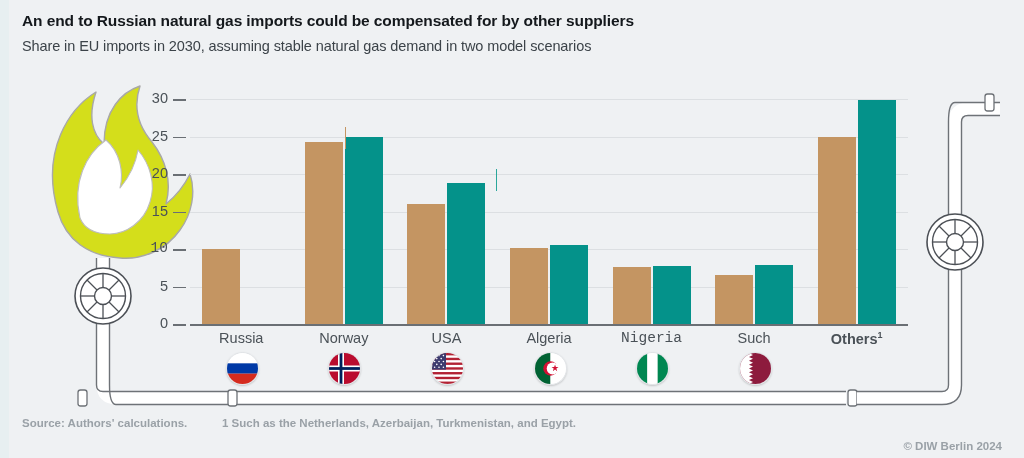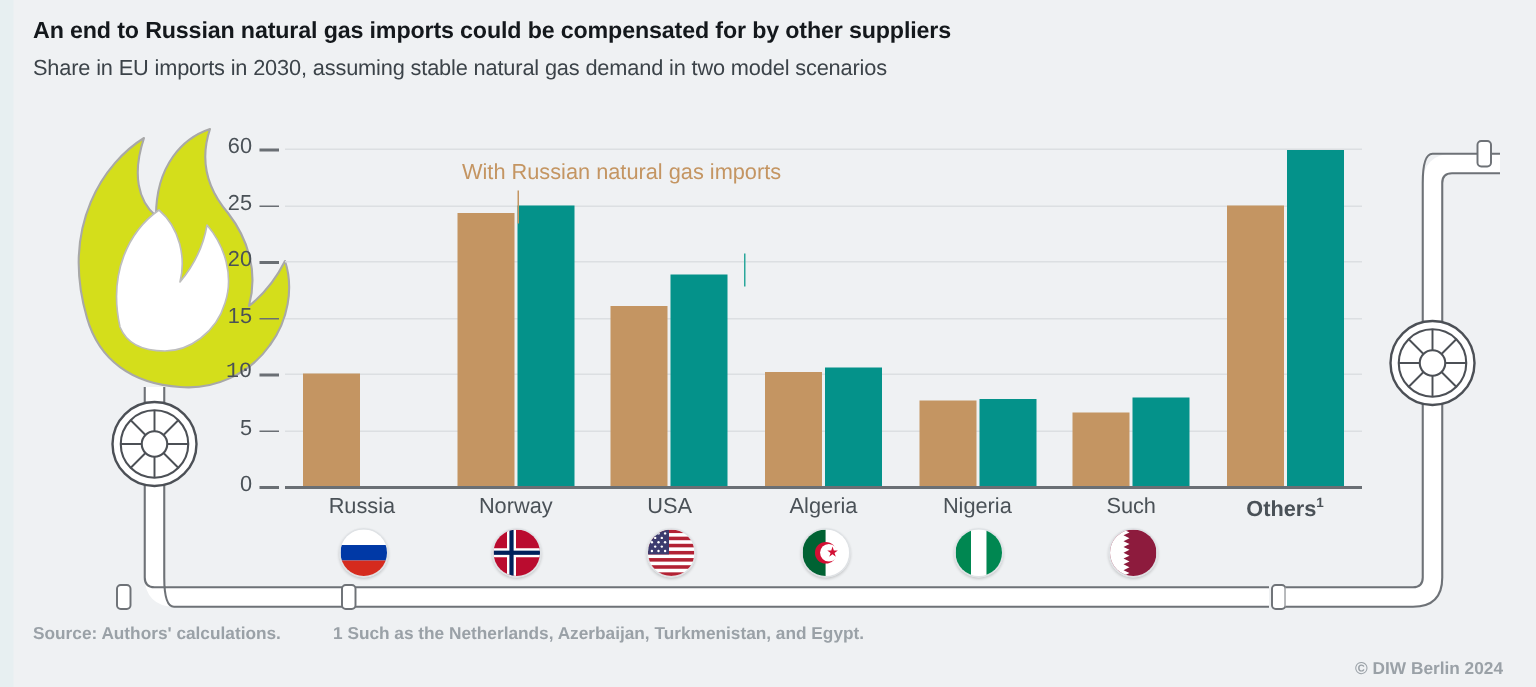--- a/index.html
+++ b/index.html
@@ -138,21 +138,21 @@
       <div class="ytick" style="top: 112.5px;"></div>
       <div class="ylab-wrap" style="top: 112.5px;">15</div>
       <div class="gridline" style="top: 75px;"></div>
       <div class="ytick" style="top: 75px;"></div>
       <div class="ylab-wrap" style="top: 75px;">20</div>
       <div class="gridline" style="top: 37.5px;"></div>
       <div class="ytick" style="top: 37.5px;"></div>
       <div class="ylab-wrap" style="top: 37.5px;">25</div>
       <div class="gridline" style="top: 0px;"></div>
       <div class="ytick" style="top: 0px;"></div>
-      <div class="ylab-wrap" style="top: 0px;">60</div>
+      <div class="ylab-wrap" style="top: 0px;">30</div>
     </div>
   <div id="bars-layer">
       <div class="bar tan" style="left: 12.2857px; width: 38px; height: 75px;"></div>
       <div class="bar tan" style="left: 114.857px; width: 38px; height: 182.25px;"></div>
       <div class="bar teal" style="left: 154.857px; width: 38px; height: 187.5px;"></div>
       <div class="bar tan" style="left: 217.429px; width: 38px; height: 120px;"></div>
       <div class="bar teal" style="left: 257.429px; width: 38px; height: 141px;"></div>
       <div class="bar tan" style="left: 320px; width: 38px; height: 76.5px;"></div>
       <div class="bar teal" style="left: 360px; width: 38px; height: 78.75px;"></div>
       <div class="bar tan" style="left: 422.571px; width: 38px; height: 57px;"></div>
@@ -215,39 +215,38 @@
       <div class="catlabel" style="left: 307.714px; width: 102.571px;">Algeria</div>
       <div class="flag" style="left: 343.5px;">
         <svg width="31" height="31" viewBox="0 0 31 31">
           <rect width="15.5" height="31" fill="#006233"></rect>
           <rect x="15.5" width="15.5" height="31" fill="#fff"></rect>
           <circle cx="15.5" cy="15.5" r="7.2" fill="#d21034"></circle>
           <circle cx="17.6" cy="15.5" r="5.9" fill="#fff"></circle>
           <path d="M22.6 11.4 l1.1 3.3 3.4 0 -2.8 2.1 1.1 3.3 -2.8-2.1 -2.8 2.1 1.1-3.3 -2.8-2.1 3.4 0 z" fill="#d21034" transform="translate(-1.5,0) scale(0.78) translate(5,3.2)"></path>
         </svg>
       </div>
-      <div class="catlabel" style="left: 410.286px; width: 102.571px;">Nigeria</div>
+      <div class="catlabel" style="left: 410.286px; width: 102.571px; font-family: Liberation Mono, monospace;">Nigeria</div>
       <div class="flag" style="left: 446.071px;">
         <svg width="31" height="31" viewBox="0 0 31 31">
           <rect width="10.34" height="31" fill="#008751"></rect>
           <rect x="10.34" width="10.33" height="31" fill="#fff"></rect>
           <rect x="20.67" width="10.33" height="31" fill="#008751"></rect>
         </svg>
       </div>
       <div class="catlabel" style="left: 512.857px; width: 102.571px;">Such</div>
       <div class="flag" style="left: 548.643px;">
         <svg width="31" height="31" viewBox="0 0 31 31">
           <rect width="31" height="31" fill="#8d1b3d"></rect>
           <path d="M0 0 L9 0 L13 1.94 L9 3.88 L13 5.82 L9 7.76 L13 9.7 L9 11.64 L13 13.58 L9 15.5 L13 17.42 L9 19.36 L13 21.3 L9 23.24 L13 25.18 L9 27.12 L13 29.06 L9 31 L0 31 Z" fill="#fff"></path>
         </svg>
       </div>
       <div class="catlabel" style="left: 615.429px; width: 102.571px; font-weight: bold;">Others<sup>1</sup></div>
     </div>
 
-  <div class="legend-tan" style="left:118px;top:8px;">With Russian natural gas imports</div>
   <div class="leader" style="left:155px;top:28px;height:22px;background:#c49562;"></div>
 
   <div class="leader" style="left:306px;top:70px;height:22px;background:#2aa79b;"></div>
 </div>
 
 <div class="footer f-source">Source: Authors' calculations.</div>
 <div class="footer f-note">1  Such as the Netherlands, Azerbaijan, Turkmenistan, and Egypt.</div>
 <div class="footer f-copy">© DIW Berlin 2024</div>
 
 </body></html>

